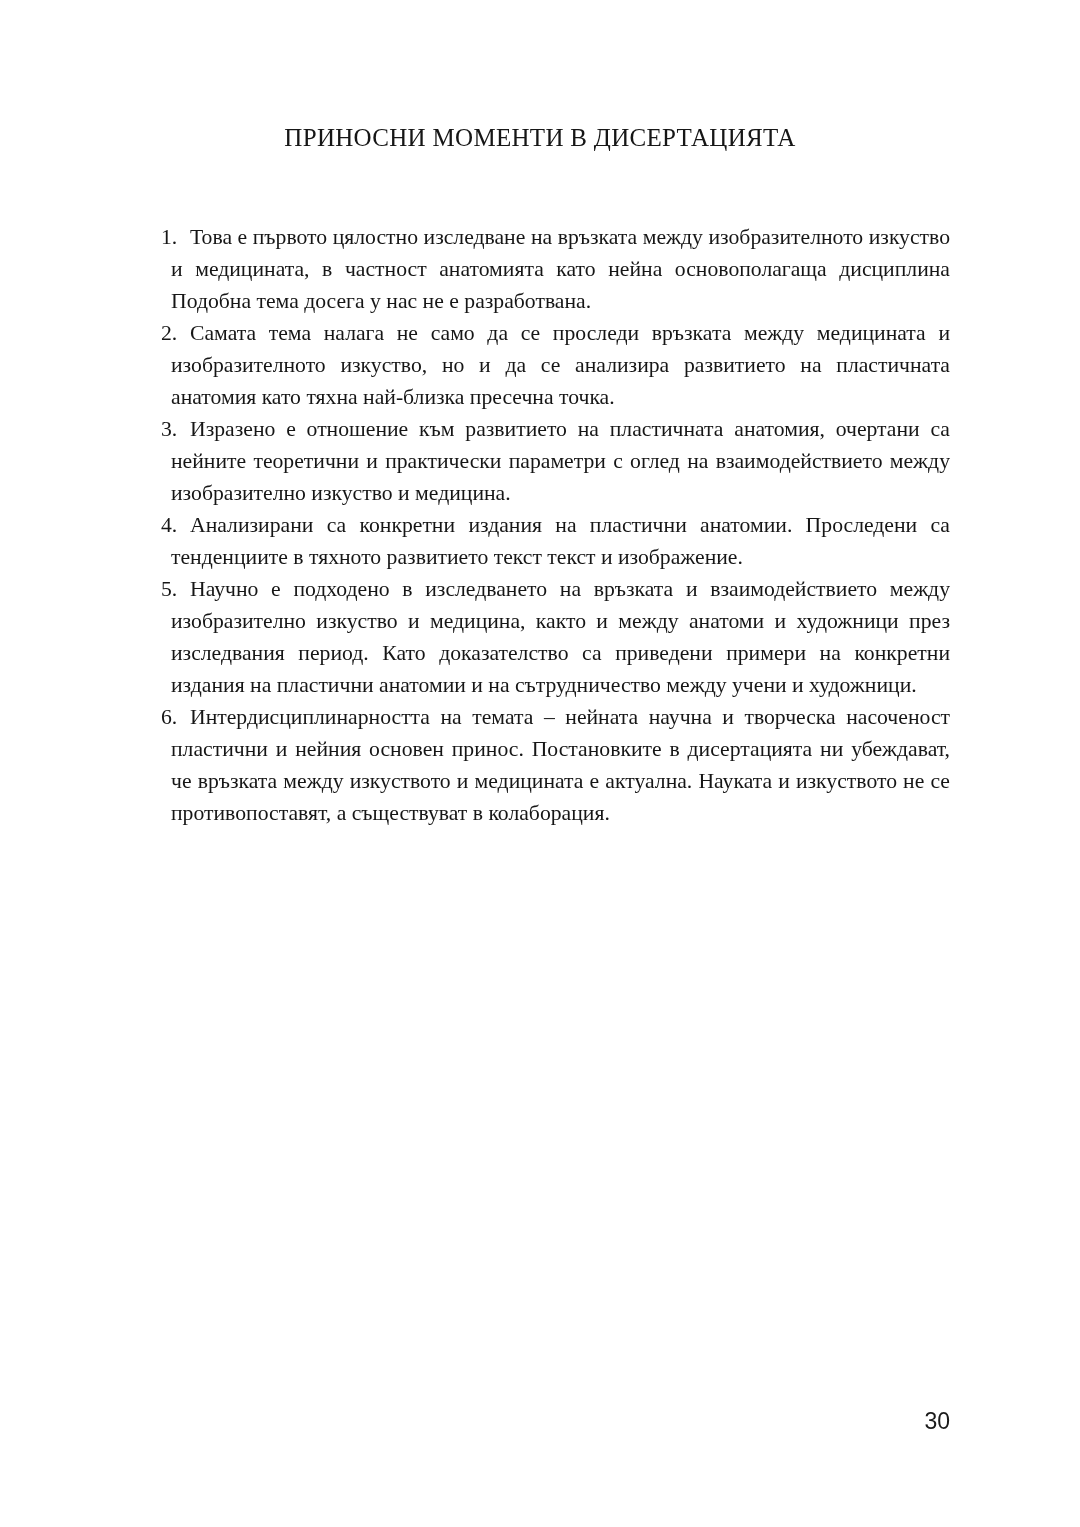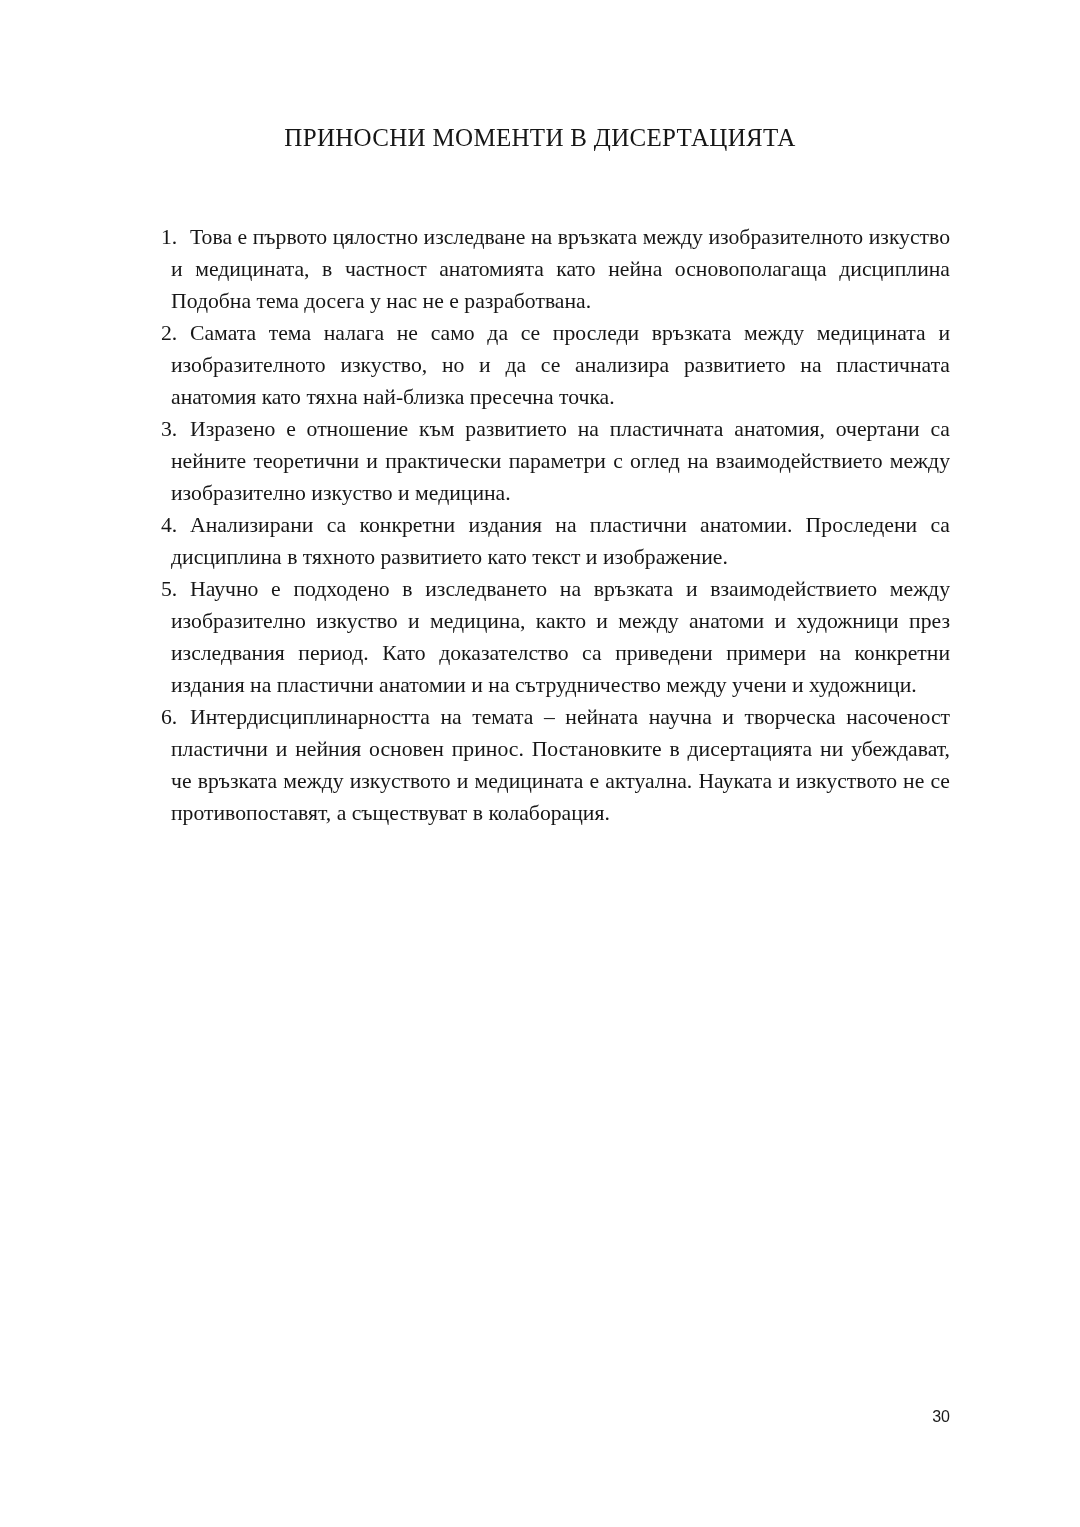--- a/index.html
+++ b/index.html
@@ -52,21 +52,21 @@
     text-indent: 0;
     white-space: nowrap;
   }
   .page-number {
     position: absolute;
     top: 1408px;
     left: 0;
     width: 950px;
     text-align: right;
     font-family: "Liberation Sans", sans-serif;
-    font-size: 16px;
+    font-size: 23px;
     color: #1a1a1a;
   }
 </style>
 </head>
 <body>
 
 <div class="page">
 
   <h1 class="title">ПРИНОСНИ МОМЕНТИ В ДИСЕРТАЦИЯТА</h1>
 
@@ -82,21 +82,21 @@
       <span class="text">Самата тема налага не само да се проследи връзката между медицината и изобразителното изкуство, но и да се анализира развитието на пластичната анатомия като тяхна най-близка пресечна точка.</span>
     </li>
 
     <li class="item">
       <span class="num">3.</span>
       <span class="text">Изразено е отношение към развитието на пластичната анатомия, очертани са нейните теоретични и практически параметри с оглед на взаимодействието между изобразително изкуство и медицина.</span>
     </li>
 
     <li class="item">
       <span class="num">4.</span>
-      <span class="text">Анализирани са конкретни издания на пластични анатомии. Проследени са дисциплина в тяхното развитието като текст и изображение.</span>
+      <span class="text">Анализирани са конкретни издания на пластични анатомии. Проследени са тенденциите в тяхното развитието текст текст и изображение.</span>
     </li>
 
     <li class="item">
       <span class="num">5.</span>
       <span class="text">Научно е подходено в изследването на връзката и взаимодействието между изобразително изкуство и медицина, както  и между анатоми и художници през изследвания период. Като доказателство са приведени примери на конкретни издания на пластични анатомии и на сътрудничество между учени и художници.</span>
     </li>
 
     <li class="item">
       <span class="num">6.</span>
       <span class="text">Интердисциплинарността на темата – нейната научна и творческа насоченост пластични и нейния основен принос. Постановките в дисертацията ни убеждават, че връзката между изкуството и медицината е актуална. Науката и изкуството не се противопоставят, а съществуват в колаборация.</span>

